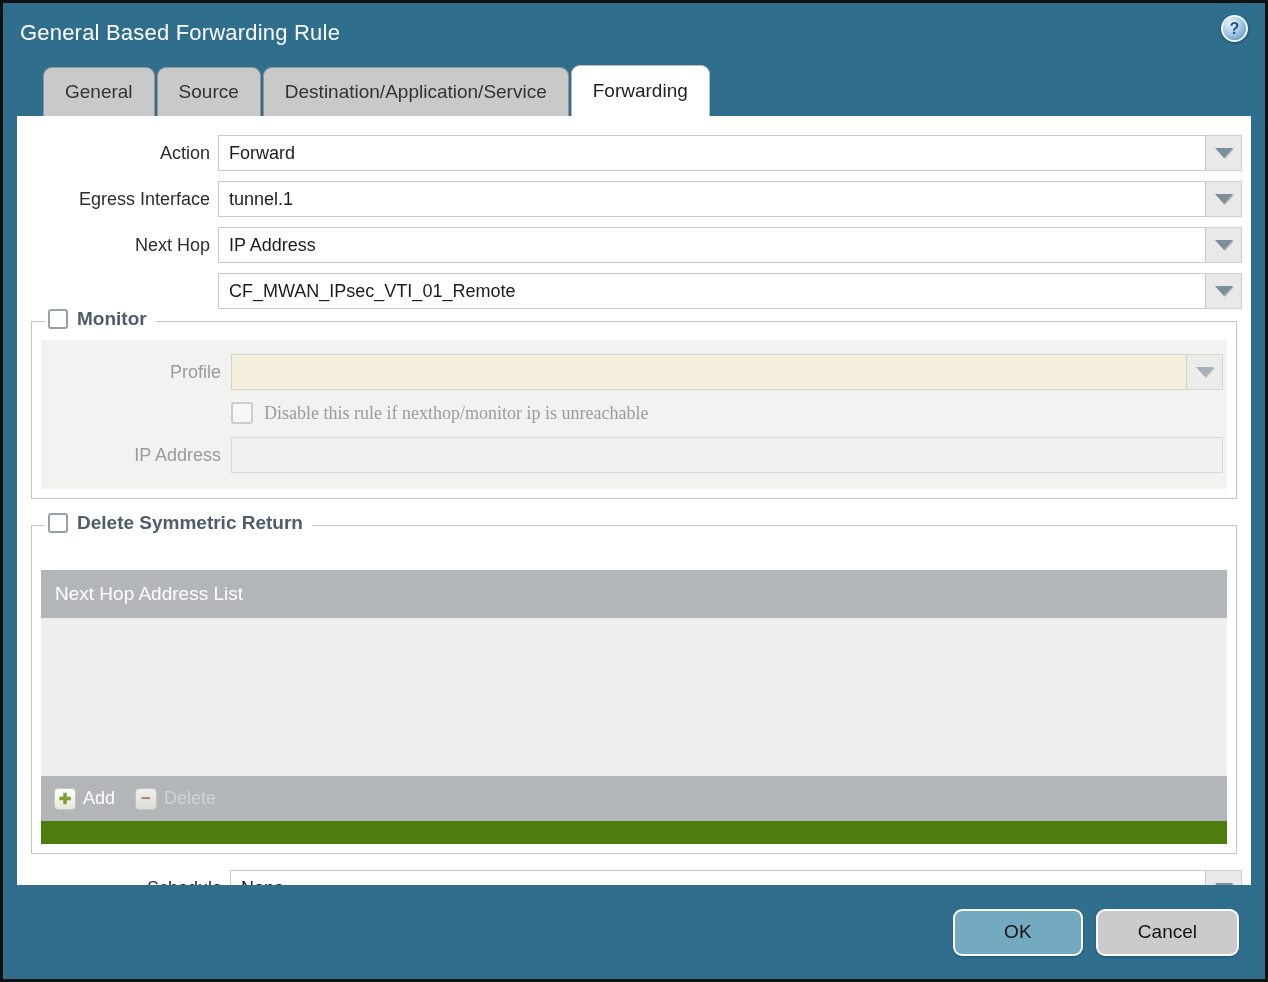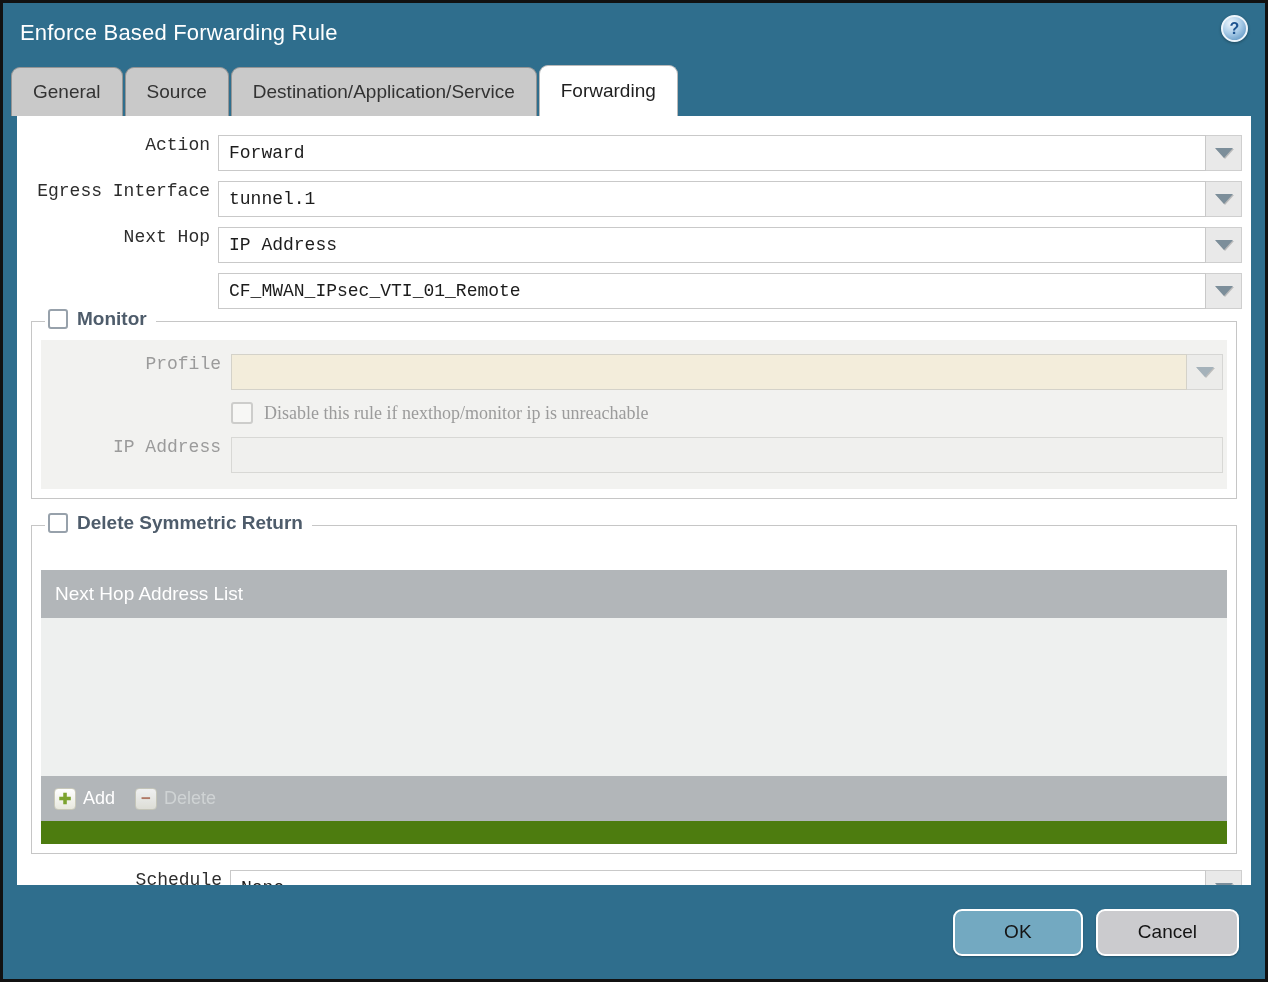--- a/index.html
+++ b/index.html
@@ -13,30 +13,30 @@
   .titlebar { position:relative; height:63px; flex:none; }
   .title { color:#ffffff; font-size:22px; padding:17px 0 0 17px; font-weight:400; letter-spacing:.2px; }
   .help {
     position:absolute; top:12px; right:17px; width:27px; height:27px; border-radius:50%;
     background:radial-gradient(circle at 35% 28%, #eef6fd 0%, #a9cce8 45%, #4b86b8 100%);
     border:2px solid #eef5fb; box-shadow:0 1px 3px rgba(0,0,0,.35);
     color:#1d5390; font-weight:bold; font-size:16px;
     display:flex; align-items:center; justify-content:center; box-sizing:border-box;
   }
   
-  .tabbar { display:flex; align-items:flex-end; padding-left:8px; gap:2px; height:50px; flex:none; }
+  .tabbar { display:flex; align-items:flex-end; padding-left:8px; gap:2px; height:50px; flex:none;margin-left:32px; }
   .tab {
     background:#c9c9c9; border:1px solid #949494; border-bottom:none;
     border-radius:9px 9px 0 0; padding:0 21px; height:48px; line-height:48px;
     font-size:19px; color:#333333; white-space:nowrap;
   }
   .tab.active { background:#ffffff; color:#1f1f1f; height:50px; line-height:50px; border-color:#b9b9b9; }
   
   .content { background:#ffffff; margin:0 14px; flex:1; padding-top:19px; box-sizing:border-box; overflow:hidden; }
-  .row { display:flex; align-items:flex-start; margin-bottom:10px; padding-right:9px;font-family:Liberation Mono, monospace; }
+  .row { display:flex; align-items:center; margin-bottom:10px; padding-right:9px; }
   .lbl { width:193px; flex:none; text-align:right; margin-right:8px; font-size:18px; color:#2d2d2d; }
   .combo { flex:1; display:flex; height:36px; box-sizing:border-box; min-width:0; }
   .combo-value {
     flex:1; border:1px solid #c9c9c9; background:#ffffff; font-size:18px; color:#1c1c1c;
     padding:0 10px; display:flex; align-items:center; box-sizing:border-box; min-width:0;
   }
   .combo-btn {
     width:36px; flex:none; background:#e9e9e9; border:1px solid #cfcfcf; border-left:none;
     display:flex; align-items:center; justify-content:center; box-sizing:border-box;
   }
@@ -92,21 +92,21 @@
   }
   .btn.ok { background:#73a9c1; }
   .btn.cancel { background:#cbcbce; }
 </style>
 </head>
 <body>
 
 <div class="frame">
 
   <div class="titlebar">
-    <div class="title">Enforce Based Forwarding Rule</div>
+    <div class="title">General Based Forwarding Rule</div>
     <div class="help">?</div>
   </div>
 
   <div class="tabbar">
     <div class="tab">General</div>
     <div class="tab">Source</div>
     <div class="tab">Destination/Application/Service</div>
     <div class="tab active">Forwarding</div>
   </div>
 

